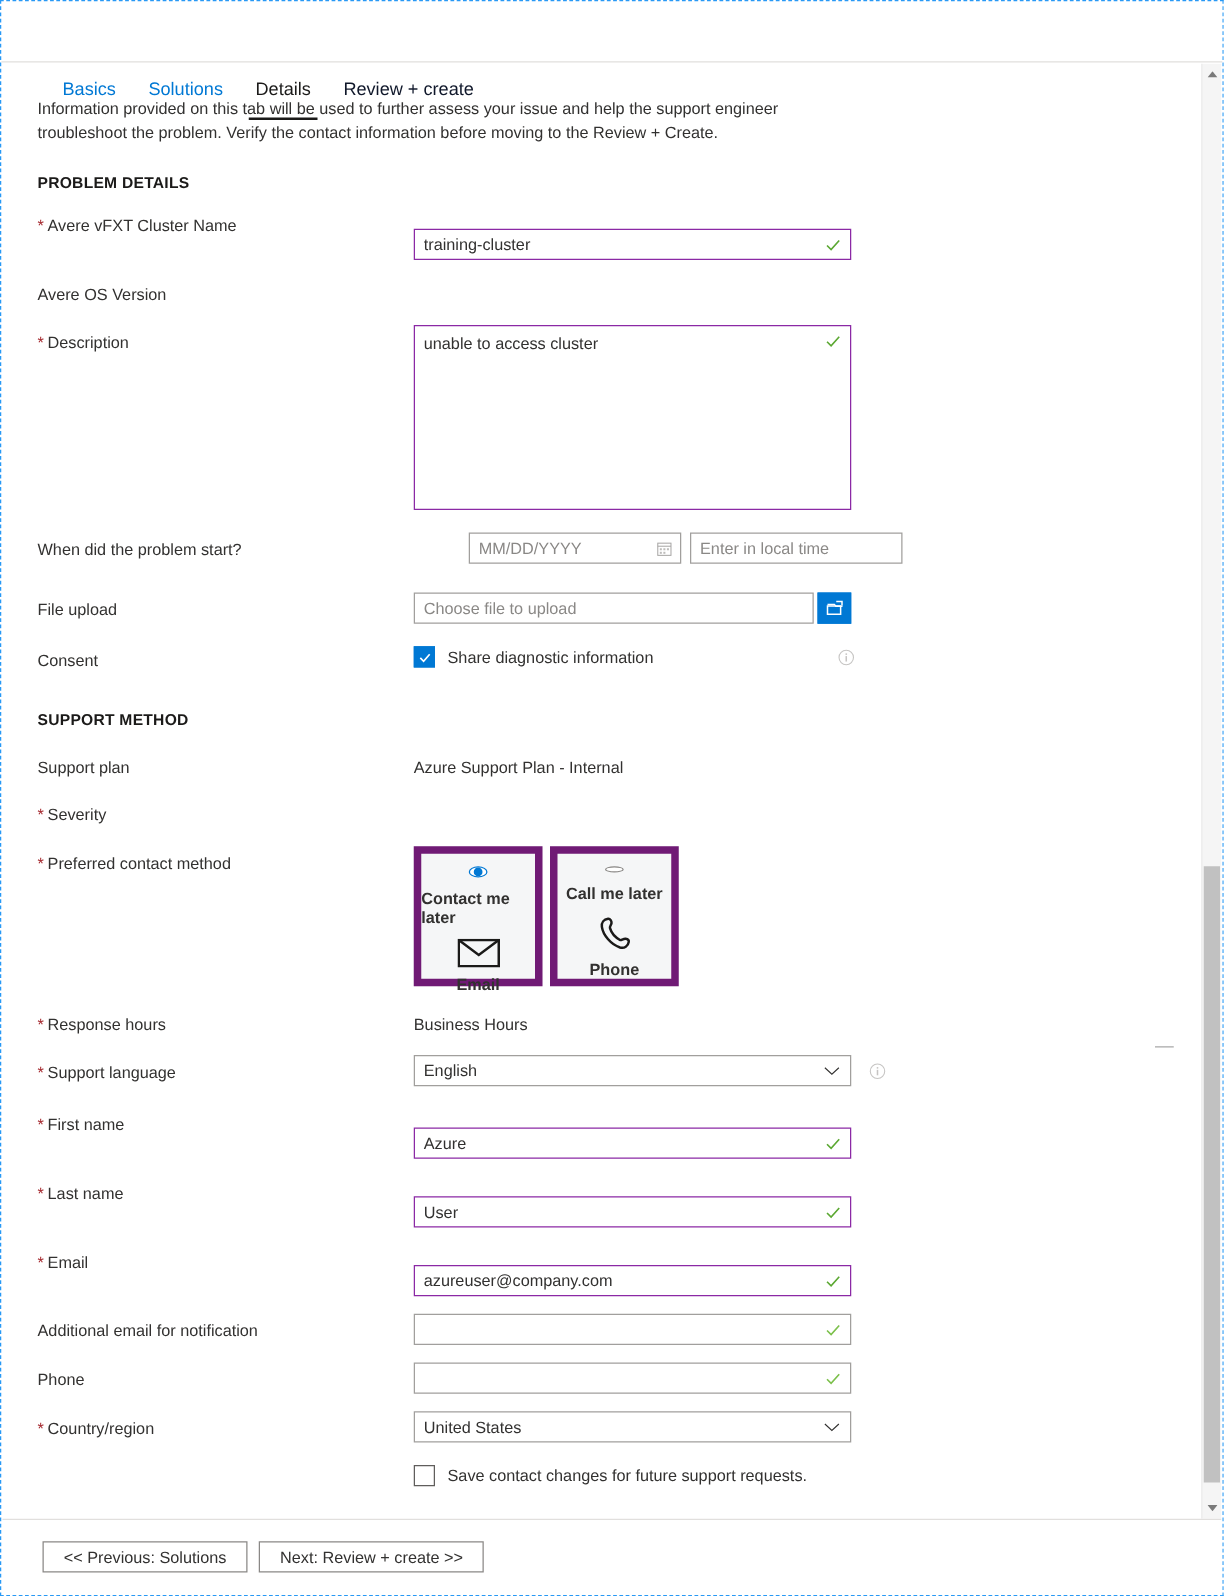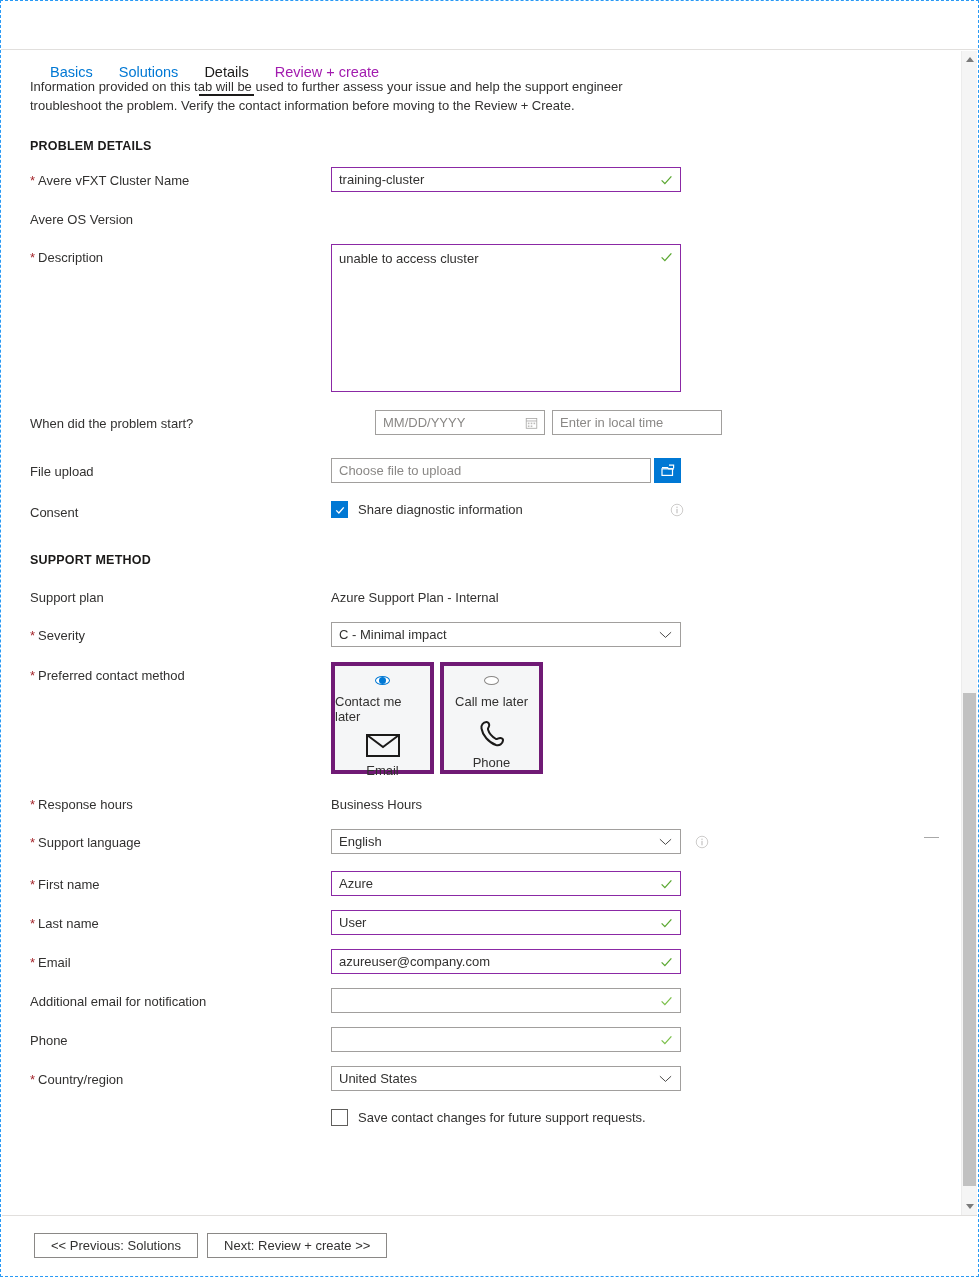--- a/index.html
+++ b/index.html
@@ -36,21 +36,21 @@
   .tab {
     position: relative;
     font-size: 14.5px;
     line-height: 1;
     padding: 17px 13px 15px 13px;
     color: #0078d4;
     cursor: pointer;
     white-space: nowrap;
     margin-top: 47px;
   }
-  .tab.muted { color: #a21caf; }
+  .tab.muted { color: #0f172a; }
   .tab.active {
     color: #1b1a19;
     font-weight: 400;
   }
   .tab.active::after {
     content: "";
     position: absolute;
     left: 8px;
     right: 8px;
     bottom: -1px;
@@ -128,21 +128,21 @@
   .field {
     position: relative;
     width: 350px;
     height: 25px;
     box-sizing: border-box;
     border: 1px solid #a19f9d;
     background: #fff;
     display: flex;
     align-items: center;
   }
-  .field.filled { border: 1px solid #8b29a5; }
+  .field.filled { border: 1px solid #8b29a5; margin-top: 16px; }
   .field .txt {
     flex: 1 1 auto;
     padding: 0 24px 0 7px;
     font-size: 13px;
     color: #323130;
     line-height: 23px;
     white-space: nowrap;
     overflow: hidden;
   }
   .field .txt.ph { color: #8a8886; }
@@ -268,27 +268,28 @@
     width: 13px;
     height: 8px;
   }
 
   
   .cards { display: flex; gap: 6px; }
   .card {
     width: 103px;
     height: 112px;
     box-sizing: border-box;
-    border: 4px solid #701a75;
+    border: 6px solid #701a75;
     background: #f5f6f7;
     display: flex;
     flex-direction: column;
     align-items: center;
     cursor: pointer;
     padding-top: 10px;
+    font-weight: bold;
   }
   .radio {
     width: 15px;
     height: 15px;
     border-radius: 50%;
     border: 1px solid #8a8886;
     background: #fff;
     box-sizing: border-box;
     display: flex;
     align-items: center;
@@ -502,28 +503,20 @@
 
       <div class="row" style="margin-top:17px;">
         <div class="lbl">Support plan</div>
         <div class="ctrl">
           <div class="statictext">Azure Support Plan - Internal</div>
         </div>
       </div>
 
       <div class="row" style="margin-top:14px;">
         <div class="lbl"><span class="req">*</span><span>Severity</span></div>
-        <div class="ctrl">
-          <div class="select">
-            <div class="txt">C - Minimal impact</div>
-            <svg class="chev" viewBox="0 0 16 10">
-                <path d="M1 1.5 L8 8 L15 1.5" fill="none" stroke="#323130" stroke-width="1.1"></path>
-              </svg>
-          </div>
-        </div>
       </div>
 
       <div class="row" style="margin-top:15px;">
         <div class="lbl"><span class="req">*</span><span>Preferred contact method</span></div>
         <div class="ctrl">
           <div class="cards">
 
             <div class="card">
               <div class="radio on"></div>
               <div class="card-title">Contact me later</div>

